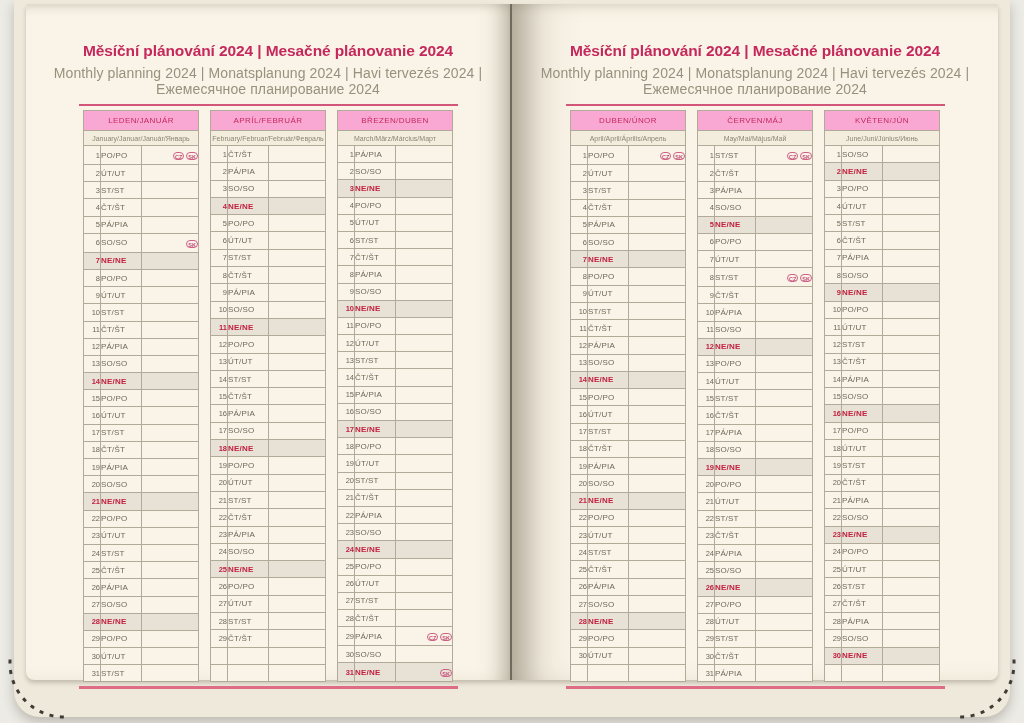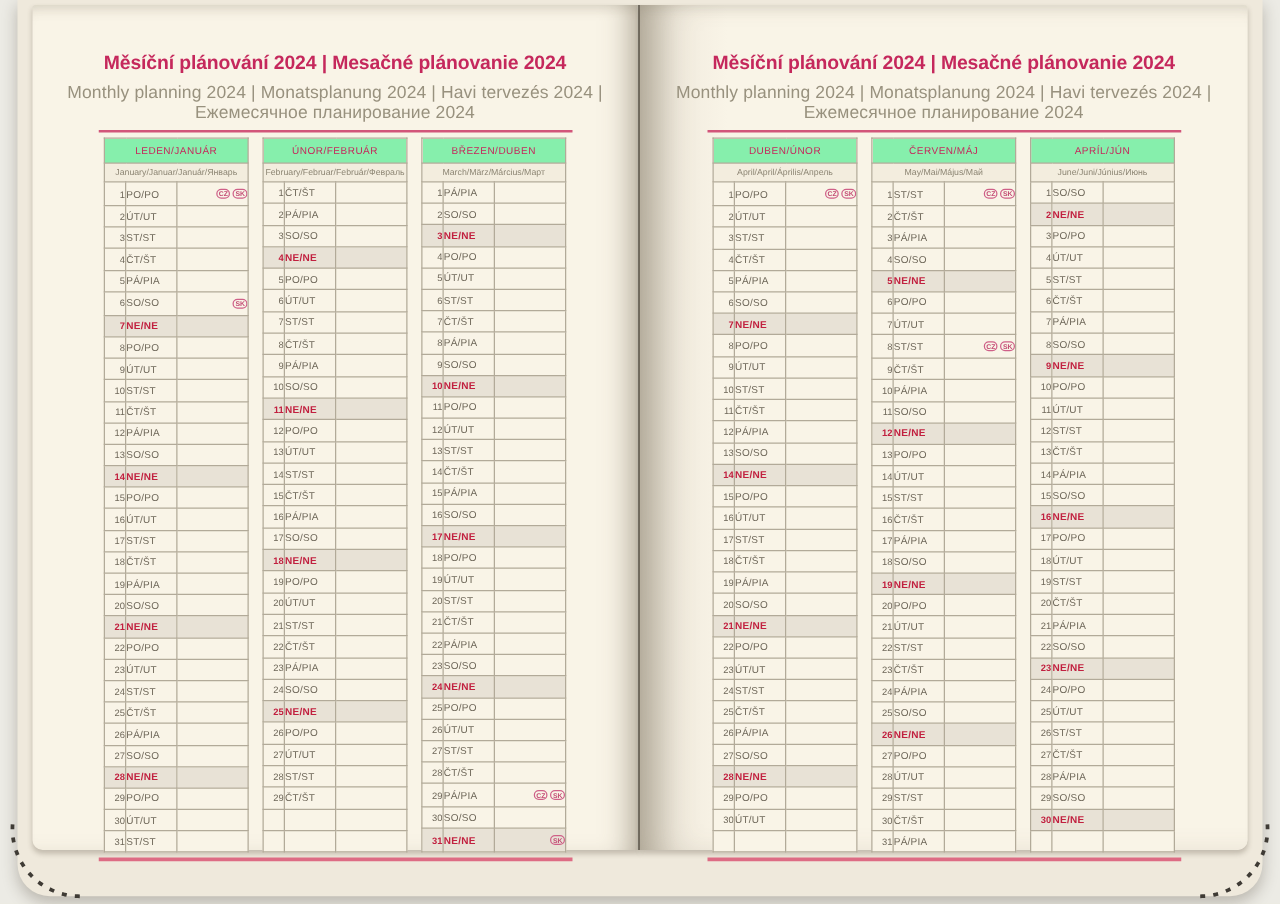--- a/index.html
+++ b/index.html
@@ -35,21 +35,21 @@
   }
   .page-head{text-align:center;padding-top:38px;}
   .page-title{
     margin:0;font-size:15.5px;font-weight:bold;color:var(--accent);letter-spacing:-.1px;
   }
   .page-subtitle{font-size:14px;color:#98917e;margin-top:5px;letter-spacing:.1px;}
   .rule-top{width:379px;height:2px;background:var(--rule-top);margin:7px auto 0;}
   .months{display:flex;justify-content:center;gap:11px;margin-top:4px;}
   table.month{border-collapse:collapse;background:var(--page-bg);border:1px solid #9d9585;}
   table.month th,table.month td{border:1px solid var(--grid);padding:0;font-weight:normal;overflow:hidden;white-space:nowrap;}
-  th.mname{height:20px;font-size:8px;font-weight:bold;color:var(--accent);letter-spacing:.4px;background:#86efac;}
+  th.mname{height:20px;font-size:8px;font-weight:bold;color:var(--accent);letter-spacing:.4px;background:#f9a8d4;}
   th.mlangs{height:15px;font-size:7px;color:#8d8674;background:#f3edde;}
   tbody tr{height:17.2px;}
   td.num{font-size:7.5px;color:var(--day-text);text-align:right;padding-right:3.5px;}
   td.day{font-size:8px;color:var(--day-text);padding-left:4px;letter-spacing:.2px;}
   td.note{text-align:right;padding-right:3px;}
   tr.sun td{background:var(--sunday-bg);}
   tr.sun td.num,tr.sun td.day{color:var(--sunday);font-weight:bold;}
   .badge{
     display:inline-block;border:1px solid #cf6088;color:#c34d74;border-radius:7px;
     font-size:5.5px;line-height:6px;height:8px;min-width:9px;padding:1px 1px 0;
@@ -244,21 +244,21 @@
           </tbody>
         </table>
         <table class="month">
           <colgroup>
             <col style="width: 17px;">
             <col style="width: 41px;">
             <col style="width: 57px;">
           </colgroup>
           <thead>
             <tr>
-              <th colspan="3" class="mname">ÚNOR/FEBRUÁR</th>
+              <th colspan="3" class="mname">APRÍL/FEBRUÁR</th>
             </tr>
             <tr>
               <th colspan="3" class="mlangs">February/Februar/Február/Февраль</th>
             </tr>
           </thead>
           <tbody>
             <tr>
               <td class="num">1</td>
               <td class="day">ČT/ŠT</td>
               <td class="note"></td>
@@ -942,21 +942,21 @@
           </tbody>
         </table>
         <table class="month">
           <colgroup>
             <col style="width: 17px;">
             <col style="width: 41px;">
             <col style="width: 57px;">
           </colgroup>
           <thead>
             <tr>
-              <th colspan="3" class="mname">APRÍL/JÚN</th>
+              <th colspan="3" class="mname">KVĚTEN/JÚN</th>
             </tr>
             <tr>
               <th colspan="3" class="mlangs">June/Juni/Június/Июнь</th>
             </tr>
           </thead>
           <tbody>
             <tr>
               <td class="num">1</td>
               <td class="day">SO/SO</td>
               <td class="note"></td>

